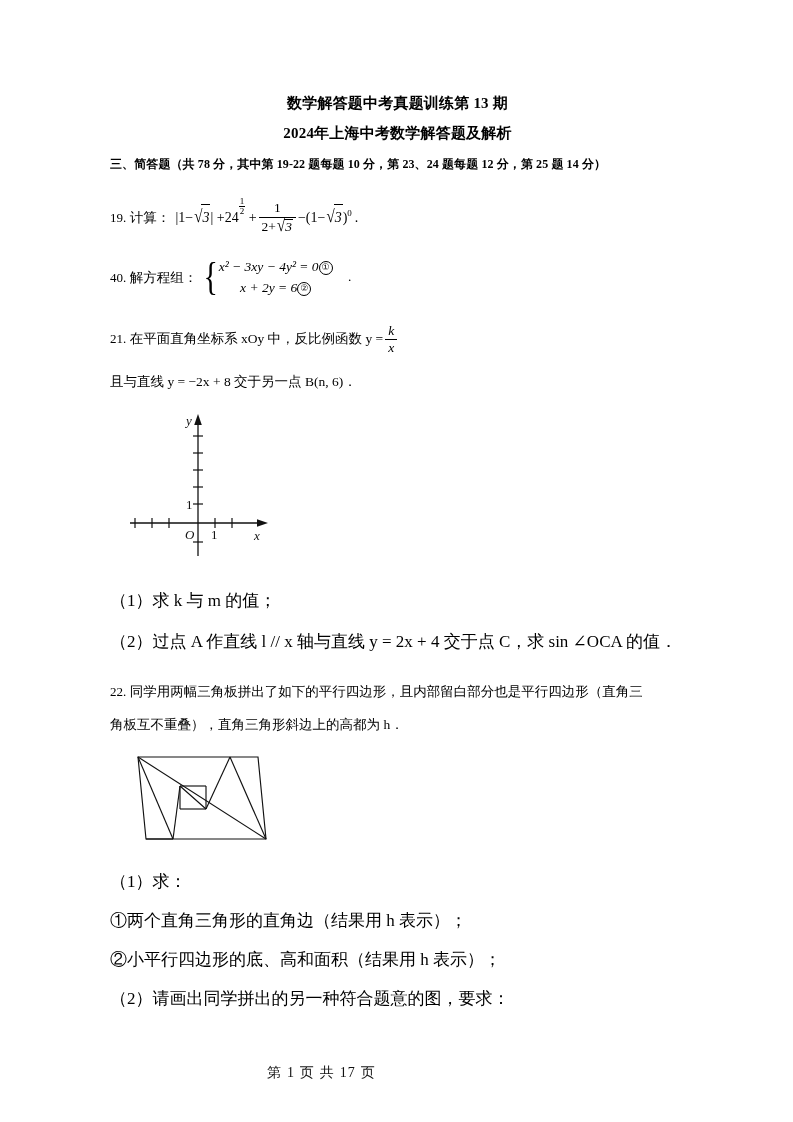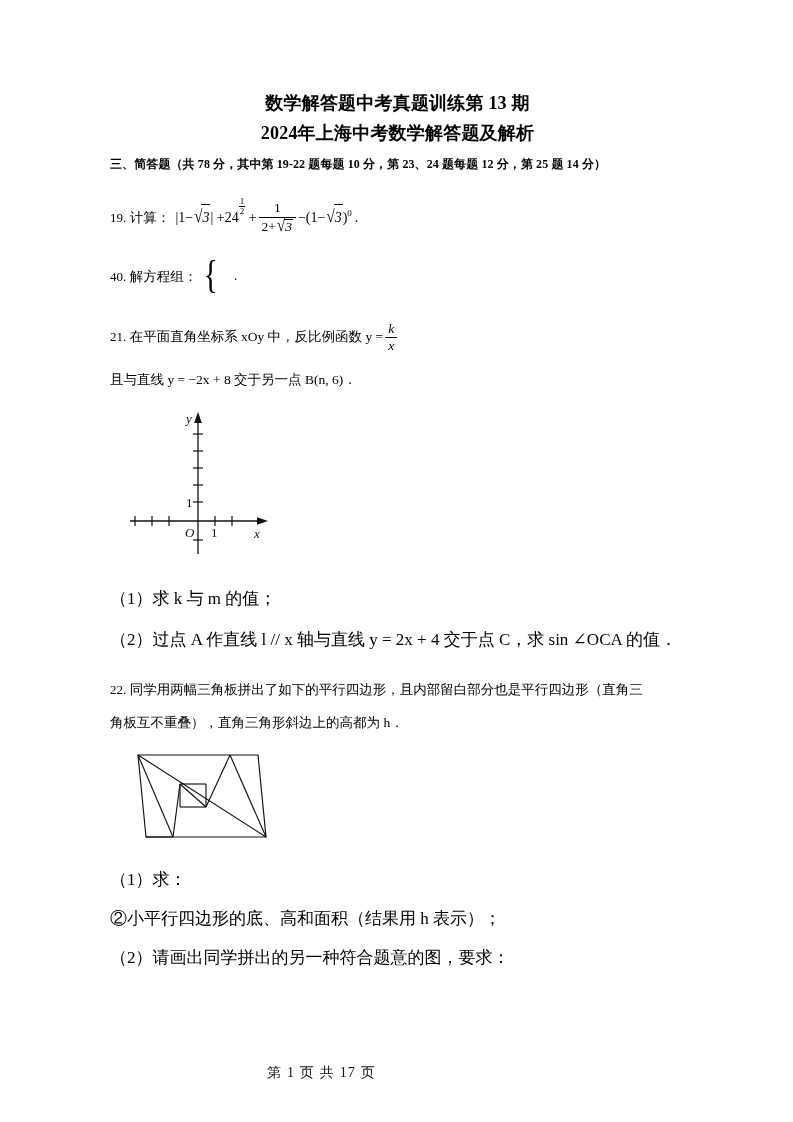--- a/index.html
+++ b/index.html
@@ -18,21 +18,21 @@
   }
   .content {
     position: absolute;
     left: 110px;
     top: 88px;
     width: 575px;
   }
   .title-line {
     text-align: center;
     font-weight: bold;
-    font-size: 18px;
+    font-size: 15px;
     line-height: 30px;
     letter-spacing: 0.2px;
   }
   .section-head {
     font-weight: bold;
     font-size: 12px;
     line-height: 33px;
     margin-top: 0;
     letter-spacing: 0.1px;
   }
@@ -187,20 +187,24 @@
         <span>+</span><span class="frac"><span class="numer">1</span><span class="denom"><span>2</span><span>+</span><span class="sqrt"><span class="rad">√</span><span class="rand">3</span></span></span></span><span>−</span><span>(</span><span class="mn">1</span><span>−</span><span class="sqrt"><span class="rad">√</span><span class="rand">3</span></span><span>)</span><sup class="ex">0</sup><span style="margin-left:3px;">.</span>
       </span>
     </div>
 
     <div class="q" style="margin-top:22px;">
       <span class="num">40.</span>
       <span>解方程组：</span>
       <span class="syseq">
         <span class="syseq-inner">
           <span class="brace">{</span>
+          <span class="eqs">
+            <span class="eqline"><span class="mi">x² − 3xy − 4y² = 0</span><span class="circnum">①</span></span>
+            <span class="eqline c"><span class="mi">x + 2y = 6</span><span class="circnum">②</span></span>
+          </span>
         </span>
       </span>
       <span style="margin-left:12px;">.</span>
     </div>
 
     <div class="q-body" style="margin-top:24px;">
       <div>
         <span class="num">21.</span>
         <span>在平面直角坐标系 xOy 中，反比例函数 y =</span><span class="frac"><span class="numer mi">k</span><span class="denom mi">x</span></span>
       </div>
@@ -270,20 +274,21 @@
             <line x1="88" y1="33" x2="88" y2="56"></line>
             <line x1="88" y1="56" x2="62" y2="56"></line>
             <line x1="62" y1="56" x2="62" y2="33"></line>
 
             <line x1="62" y1="33" x2="55" y2="86"></line>
           </g>
         </svg>
       </div>
 
       <div class="q-sub" style="margin-top:14px;">（1）求：</div>
+      <div class="q-sub">①两个直角三角形的直角边（结果用 h 表示）；</div>
       <div class="q-sub">②小平行四边形的底、高和面积（结果用 h 表示）；</div>
       <div class="q-sub">（2）请画出同学拼出的另一种符合题意的图，要求：</div>
     </div>
 
   </div>
 
   <div class="footer">
     <span>第</span>
     <span class="pn">1</span>
     <span>页 共</span>

